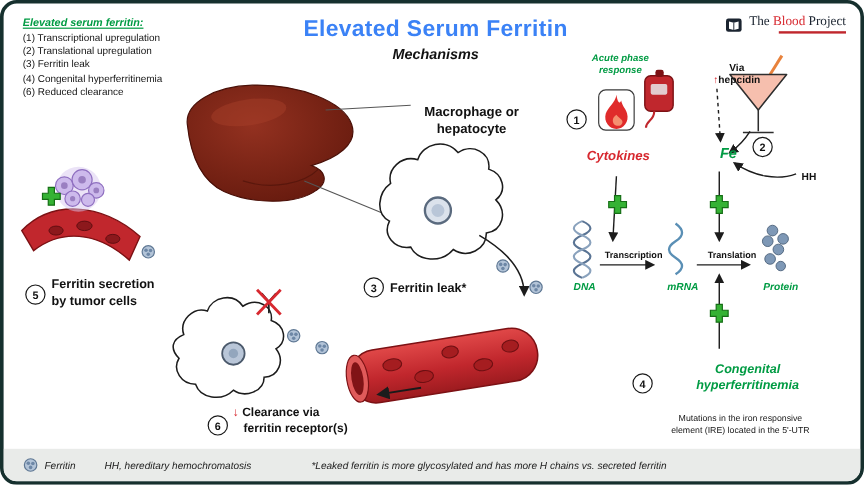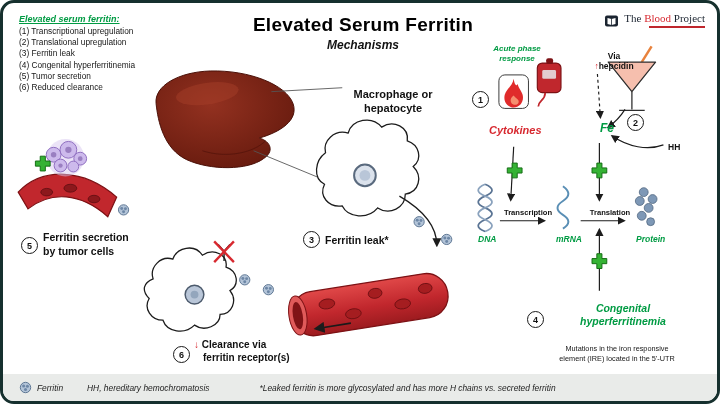--- a/index.html
+++ b/index.html
@@ -7,21 +7,21 @@
     position:relative;width:720px;height:404px;box-sizing:border-box;
     background:#ffffff;border:3px solid #16302e;border-radius:14px;overflow:hidden;
     font-family:"Liberation Sans",sans-serif;color:#111;
   }
   .b{font-weight:bold;}
   .it{font-style:italic;text-align:right;}
   .ctr{text-align:center;}
   .green{color:#009b43;}
   .red{color:#d7282f;}
   .art{position:absolute;left:0;top:0;width:100%;height:100%;}
-  .title{font-size:19px;font-weight:800;letter-spacing:.3px;color:#000000;}
+  .title{font-size:19px;font-weight:800;letter-spacing:.3px;color:#3b82f6;}
   .subtitle{font-size:12px;font-weight:bold;font-style:italic;margin-top:2px;}
   .keyhead{font-size:9px;font-weight:bold;font-style:italic;}
   .keyitem{font-size:8.3px;line-height:11.2px;color:#161616;}
   .step{
     position:absolute;width:17px;height:17px;box-sizing:border-box;
     border:1.6px solid #1a1a1a;border-radius:50%;background:#fff;
     display:flex;align-items:center;justify-content:center;
     font-size:9px;font-weight:bold;color:#111;z-index:4;
   }
   .lbl{position:absolute;z-index:3;}
@@ -180,21 +180,20 @@
     <use href="#fer" transform="translate(420,222)"></use>
     <use href="#fer" transform="translate(448,240)"></use>
   </svg>
 
   <div class="lbl keyhead green" style="left:16px;top:11px;text-decoration:underline;">Elevated serum ferritin:</div>
   <div class="lbl" style="left:16px;top:23px;">
     <div class="keyitem">(1) Transcriptional upregulation</div>
     <div class="keyitem">(2) Translational upregulation</div>
     <div class="keyitem">(3) Ferritin leak</div>
     <div class="keyitem">(4) Congenital hyperferritinemia</div>
-    <div class="keyitem">(5) Tumor secretion</div>
     <div class="keyitem">(6) Reduced clearance</div>
   </div>
 
   <div class="lbl ctr" style="left:200px;top:11px;width:320px;">
     <div class="title">Elevated Serum Ferritin</div>
     <div class="subtitle">Mechanisms</div>
   </div>
 
   <div class="logo">
     <svg width="15" height="14" viewBox="0 0 14 14">

